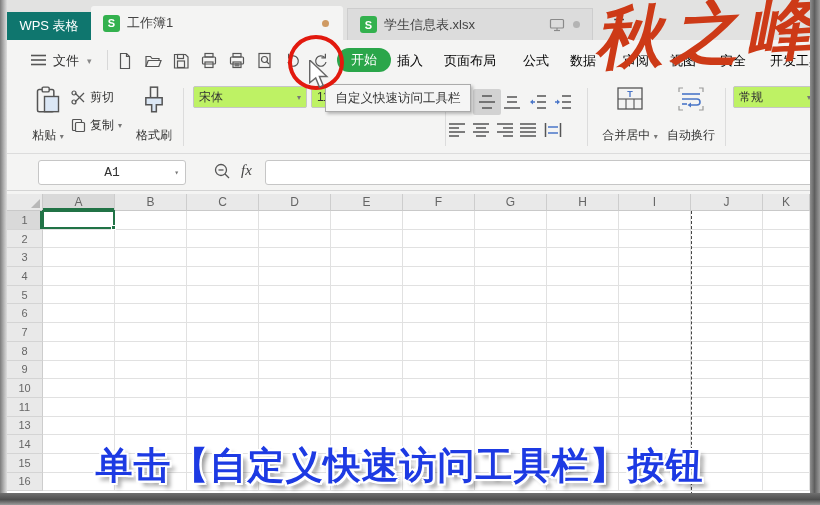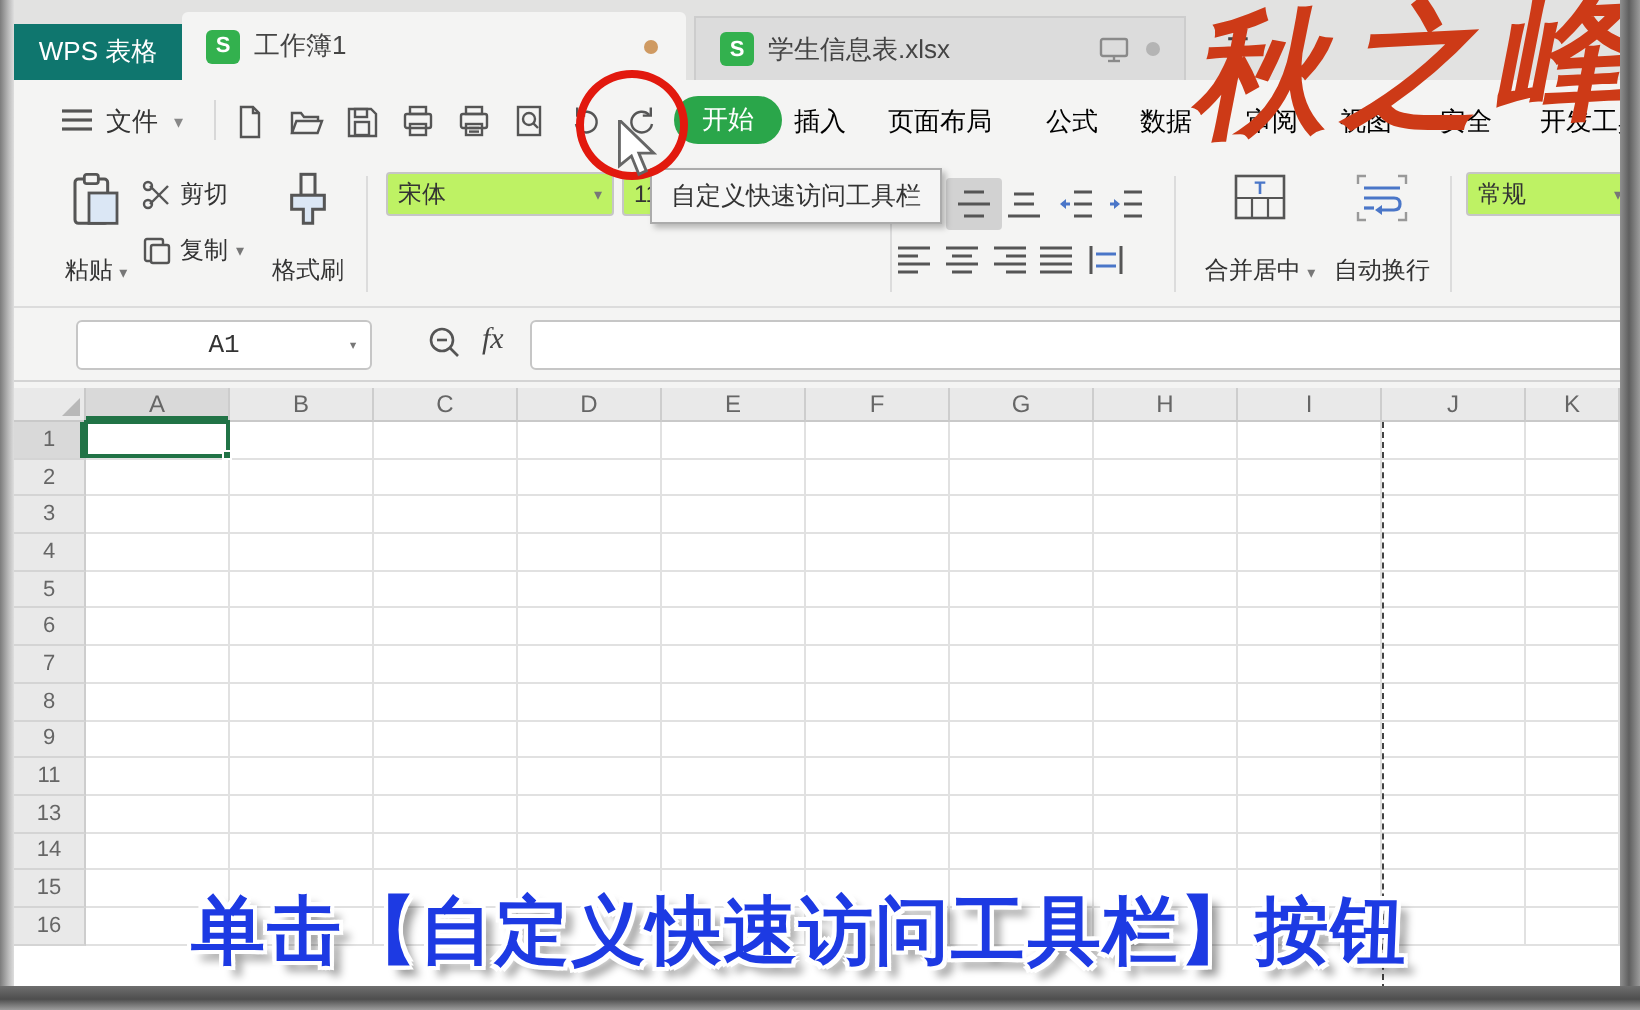--- a/index.html
+++ b/index.html
@@ -690,20 +690,34 @@
       <div class="g-cell"></div>
       <div class="g-cell"></div>
       <div class="g-cell"></div>
       <div class="g-cell"></div>
       <div class="g-cell"></div>
       <div class="g-cell"></div>
       <div class="g-cell"></div>
       <div class="g-cell last"></div>
     </div>
     <div class="g-row">
+      <div class="row-h">10</div>
+      <div class="g-cell"></div>
+      <div class="g-cell"></div>
+      <div class="g-cell"></div>
+      <div class="g-cell"></div>
+      <div class="g-cell"></div>
+      <div class="g-cell"></div>
+      <div class="g-cell"></div>
+      <div class="g-cell"></div>
+      <div class="g-cell"></div>
+      <div class="g-cell"></div>
+      <div class="g-cell last"></div>
+    </div>
+    <div class="g-row">
       <div class="row-h">11</div>
       <div class="g-cell"></div>
       <div class="g-cell"></div>
       <div class="g-cell"></div>
       <div class="g-cell"></div>
       <div class="g-cell"></div>
       <div class="g-cell"></div>
       <div class="g-cell"></div>
       <div class="g-cell"></div>
       <div class="g-cell"></div>

